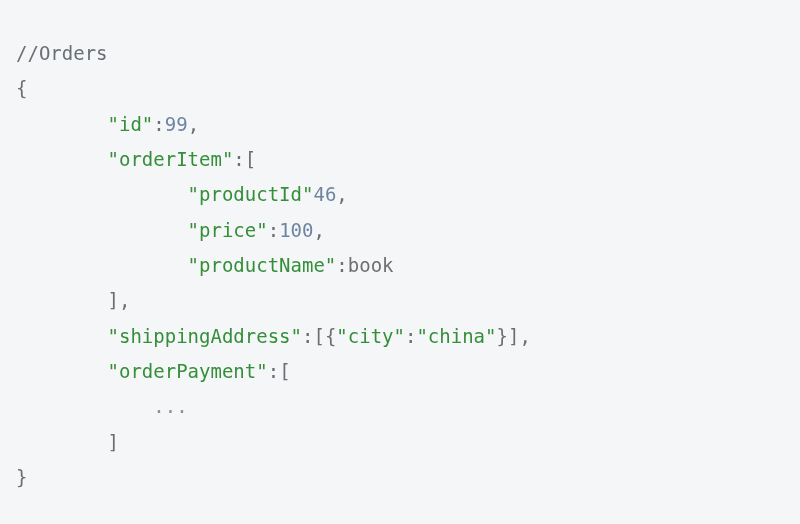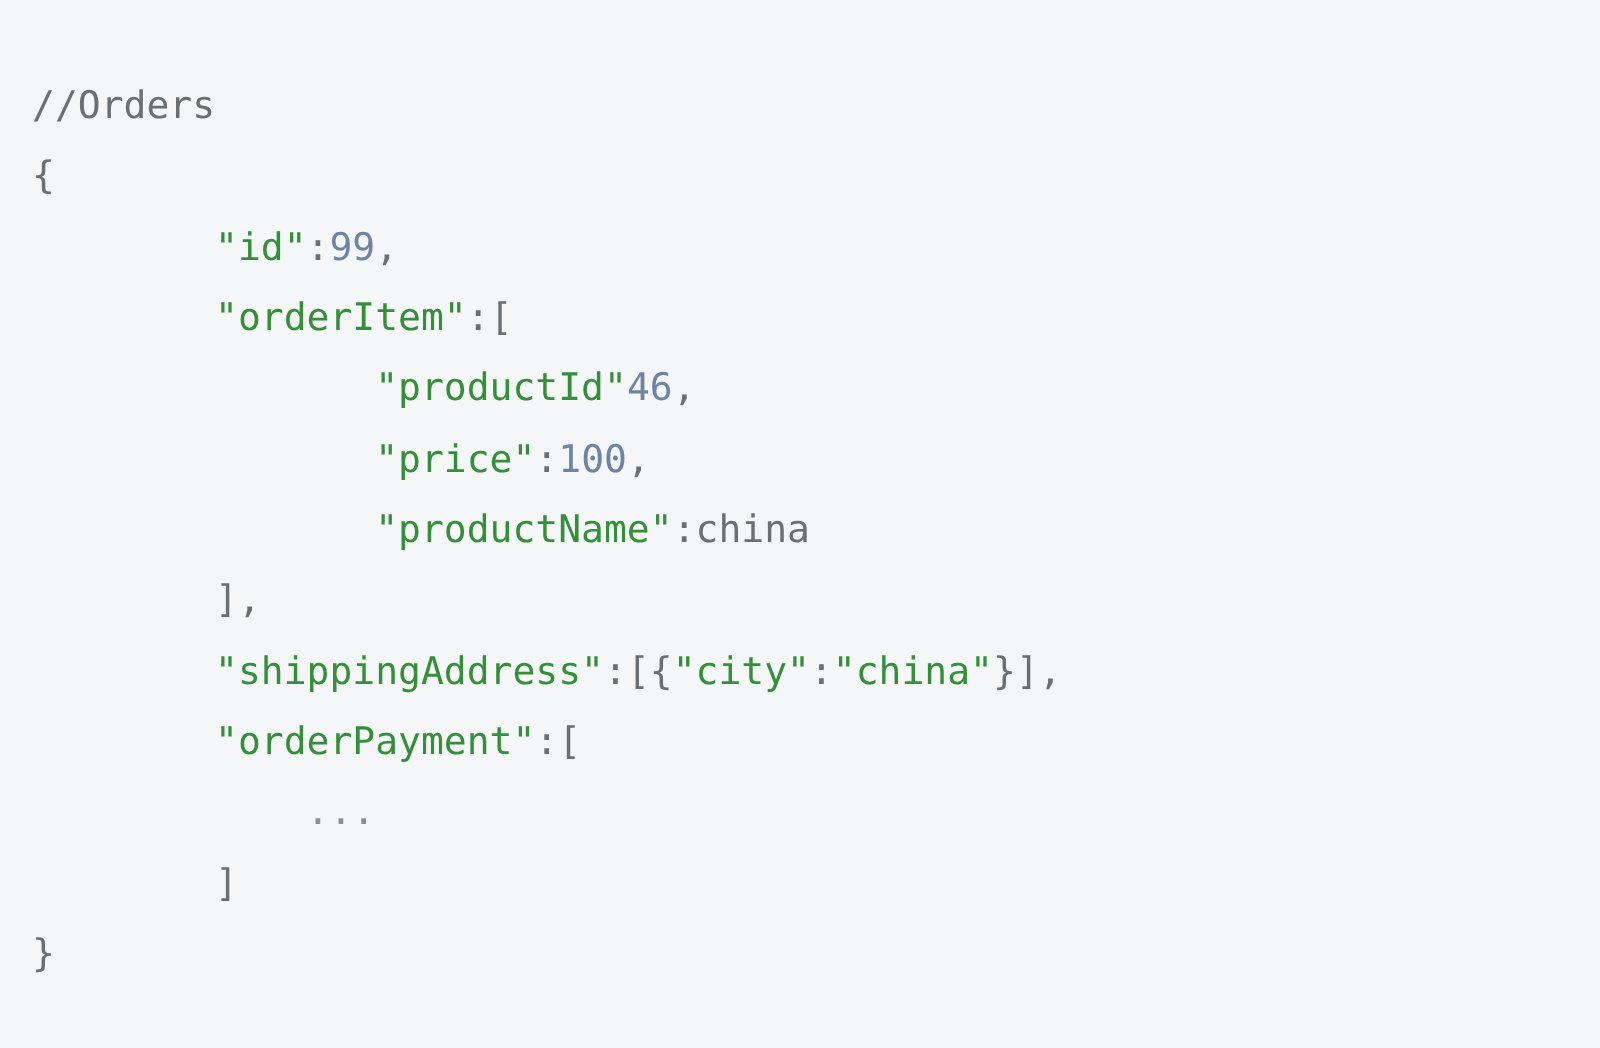--- a/index.html
+++ b/index.html
@@ -35,21 +35,21 @@
   <div class="line"><span class="tok-punc">{</span></div>
 
   <div class="line">        <span class="tok-str">"id"</span><span class="tok-punc">:</span><span class="tok-num">99</span><span class="tok-punc">,</span></div>
 
   <div class="line">        <span class="tok-str">"orderItem"</span><span class="tok-punc">:</span><span class="tok-punc">[</span></div>
 
   <div class="line">               <span class="tok-str">"productId"</span><span class="tok-num">46</span><span class="tok-punc">,</span></div>
 
   <div class="line">               <span class="tok-str">"price"</span><span class="tok-punc">:</span><span class="tok-num">100</span><span class="tok-punc">,</span></div>
 
-  <div class="line">               <span class="tok-str">"productName"</span><span class="tok-punc">:</span><span class="tok-raw">china</span></div>
+  <div class="line">               <span class="tok-str">"productName"</span><span class="tok-punc">:</span><span class="tok-raw">book</span></div>
 
   <div class="line">        <span class="tok-punc">],</span></div>
 
   <div class="line">        <span class="tok-str">"shippingAddress"</span><span class="tok-punc">:</span><span class="tok-punc">[{</span><span class="tok-str">"city"</span><span class="tok-punc">:</span><span class="tok-str">"china"</span><span class="tok-punc">}]</span><span class="tok-punc">,</span></div>
 
   <div class="line">        <span class="tok-str">"orderPayment"</span><span class="tok-punc">:</span><span class="tok-punc">[</span></div>
 
   <div class="line">            <span class="tok-ellipsis">...</span></div>
 
   <div class="line">        <span class="tok-punc">]</span></div>

